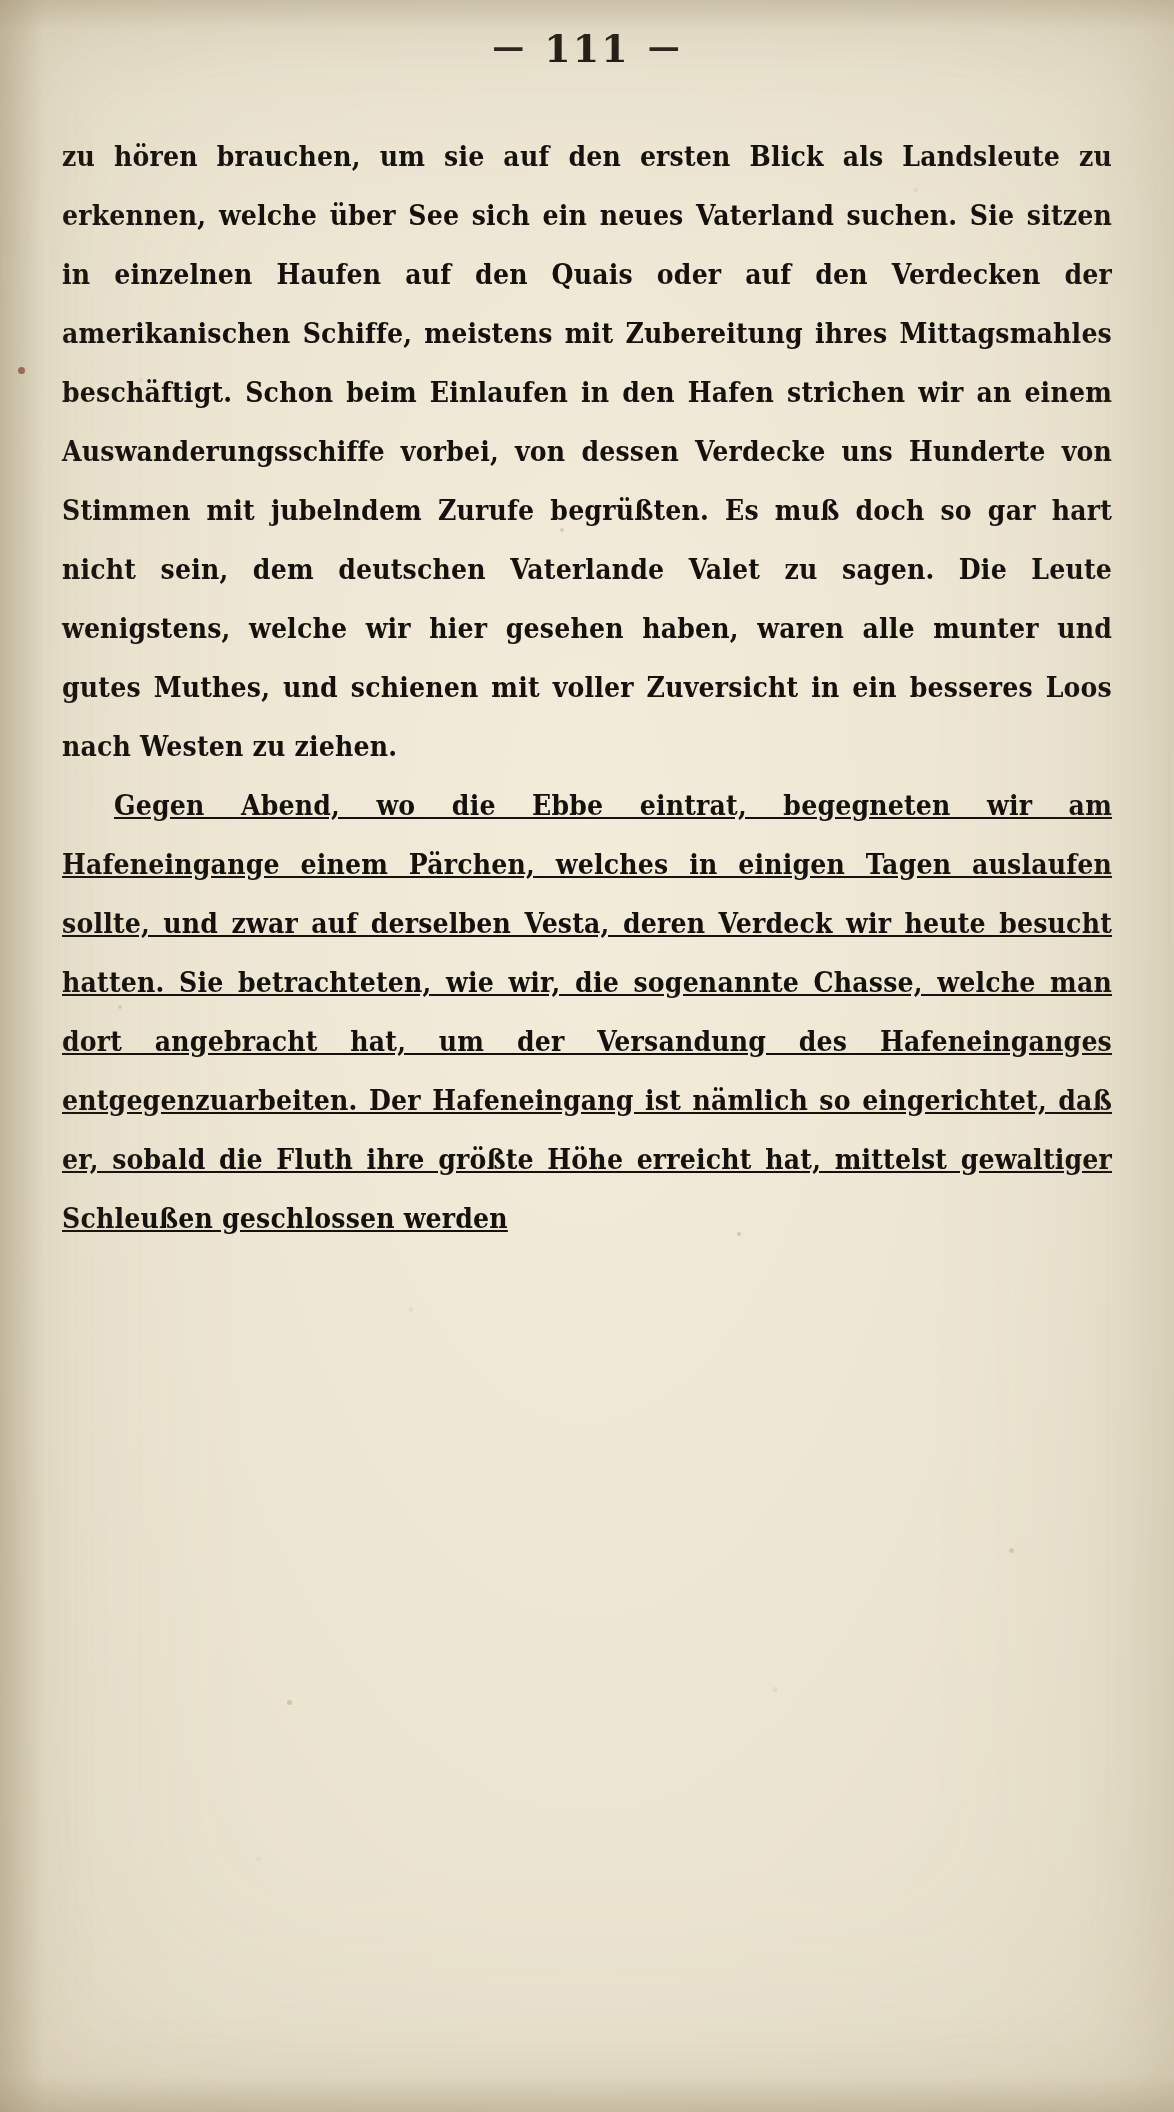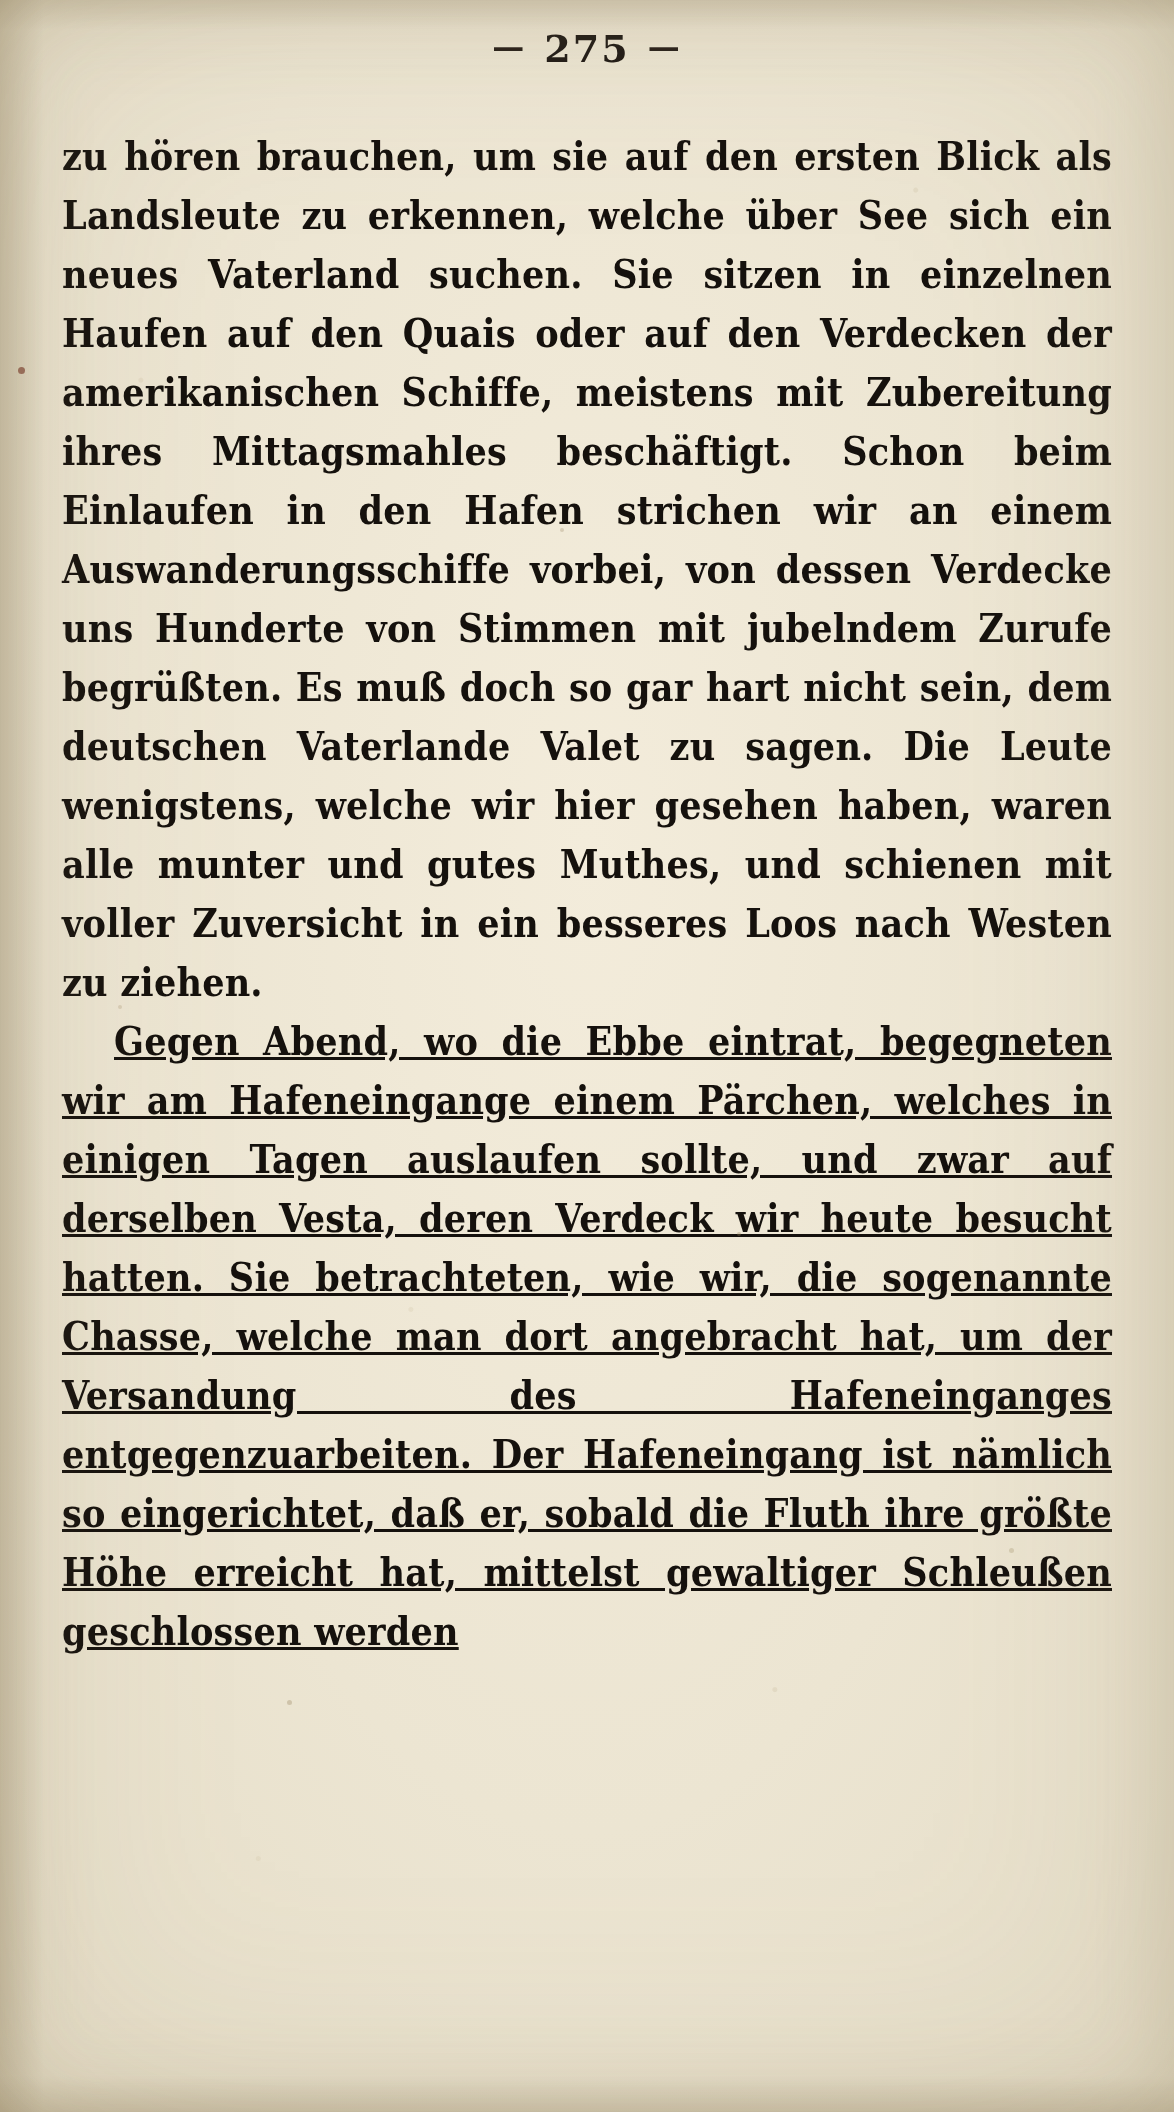--- a/index.html
+++ b/index.html
@@ -48,21 +48,21 @@
   }
   .page-number-line .dash {
     font-size: 32px;
     vertical-align: 4px;
     padding: 0 18px;
     color: #241d17;
   }
   .body-text {
     margin: 56px 62px 0 62px;
     font-family: "DejaVu Serif", serif;
-    font-size: 39px;
+    font-size: 28px;
     line-height: 59px;
     color: #15110d;
     text-align: justify;
     text-justify: inter-word;
     
     font-weight: 700;
     letter-spacing: 0.2px;
     font-stretch: condensed;
   }
   .body-text p {
@@ -116,21 +116,21 @@
   }
 </style>
 </head>
 <body>
 
 <div class="paper"></div>
 
 <div class="page">
 
   <div class="page-number-line">
-    <span class="dash">—</span><span>275</span><span class="dash">—</span>
+    <span class="dash">—</span><span>111</span><span class="dash">—</span>
   </div>
 
   <div class="body-text">
     <p>zu hören brauchen, um sie auf den ersten Blick als Landsleute zu erkennen, welche über See sich ein neues Vaterland suchen. Sie sitzen in einzelnen Haufen auf den Quais oder auf den Verdecken der amerikanischen Schiffe, meistens mit Zubereitung ihres Mittagsmahles beschäftigt. Schon beim Einlaufen in den Hafen strichen wir an einem Auswanderungsschiffe vorbei, von dessen Verdecke uns Hunderte von Stimmen mit jubelndem Zurufe begrüßten. Es muß doch so gar hart nicht sein, dem deutschen Vaterlande Valet zu sagen. Die Leute wenigstens, welche wir hier gesehen haben, waren alle munter und gutes Muthes, und schienen mit voller Zuversicht in ein besseres Loos nach Westen zu ziehen.</p>
     <p>Gegen Abend, wo die Ebbe eintrat, begegneten wir am Hafeneingange einem Pärchen, welches in einigen Tagen auslaufen sollte, und zwar auf derselben Vesta, deren Verdeck wir heute besucht hatten. Sie betrachteten, wie wir, die sogenannte Chasse, welche man dort angebracht hat, um der Versandung des Hafeneinganges entgegenzuarbeiten. Der Hafeneingang ist nämlich so eingerichtet, daß er, sobald die Fluth ihre größte Höhe erreicht hat, mittelst gewaltiger Schleußen geschlossen werden</p>
   </div>
 
   <div class="margin-dot"></div>
   <div class="speck s1"></div>
   <div class="speck s2"></div>

